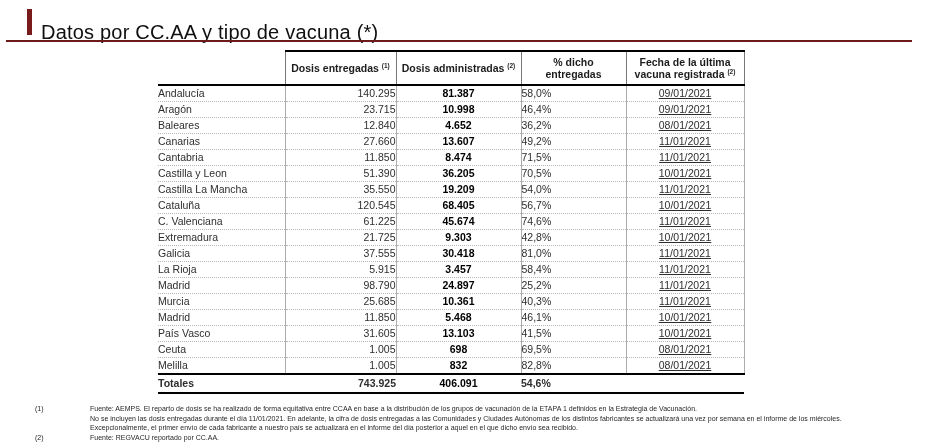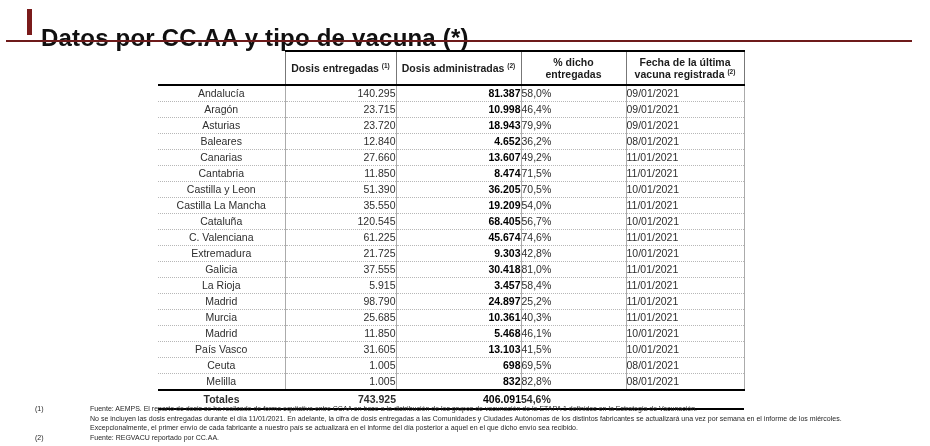--- a/index.html
+++ b/index.html
@@ -13,21 +13,21 @@
   }
 
   
   #accent-bar {
     position:absolute; left:27px; top:9px;
     width:5px; height:26px;
     background:#7a1b1b;
   }
   #page-title {
     position:absolute; left:41px; top:8px;
-    font-size:24px; font-weight:bold; color:#101010;
+    font-size:20px; font-weight:normal; color:#101010;
     letter-spacing:0.2px;
     white-space:nowrap;
   }
   #title-rule {
     position:absolute; left:6px; top:40px;
     width:906px; height:2px;
     background:#6e1a1a;
   }
 
   
@@ -65,25 +65,25 @@
   sup.fn { font-size:6.5px; vertical-align:super; line-height:0; }
 
   tbody td {
     height:15px; line-height:15px;
     border-bottom:1px dotted #b7b7b7;
     font-size:10.5px;
   }
   tbody td.v  { border-left:1px solid #ababab; }
   tbody td.vr { border-right:1px solid #ababab; }
 
-  td.cell-region        { text-align:center; padding-right:7px;  color:#2e2e2e; }
+  td.cell-region        { text-align:left; padding-right:7px;  color:#2e2e2e; }
   td.cell-entregadas    { text-align:right; padding-right:34px; color:#2e2e2e; }
-  td.cell-administradas { text-align:right; padding-right:16px; font-weight:bold; color:#000; }
+  td.cell-administradas { text-align:center; padding-right:16px; font-weight:bold; color:#000; }
   td.cell-pct           { text-align:left; padding-right:13px; color:#2e2e2e; }
-  td.cell-fecha         { text-align:left; padding-right:12px; color:#2e2e2e; }
+  td.cell-fecha         { text-align:center; padding-right:12px; color:#2e2e2e;text-decoration:underline; }
 
   tfoot td {
     height:17px; line-height:17px;
     border-top:2px solid #000000;
     border-bottom:2px solid #000;
     font-weight:bold; color:#000;
   }
 
   
   #footnotes {
@@ -136,27 +136,20 @@
     <td class="cell-entregadas v">140.295</td>
     <td class="cell-administradas v">81.387</td>
     <td class="cell-pct v">58,0%</td>
     <td class="cell-fecha v vr">09/01/2021</td>
   </tr>
       <tr>
     <td class="cell-region">Aragón</td>
     <td class="cell-entregadas v">23.715</td>
     <td class="cell-administradas v">10.998</td>
     <td class="cell-pct v">46,4%</td>
-    <td class="cell-fecha v vr">09/01/2021</td>
-  </tr>
-      <tr>
-    <td class="cell-region">Asturias</td>
-    <td class="cell-entregadas v">23.720</td>
-    <td class="cell-administradas v">18.943</td>
-    <td class="cell-pct v">79,9%</td>
     <td class="cell-fecha v vr">09/01/2021</td>
   </tr>
       <tr>
     <td class="cell-region">Baleares</td>
     <td class="cell-entregadas v">12.840</td>
     <td class="cell-administradas v">4.652</td>
     <td class="cell-pct v">36,2%</td>
     <td class="cell-fecha v vr">08/01/2021</td>
   </tr>
       <tr>

